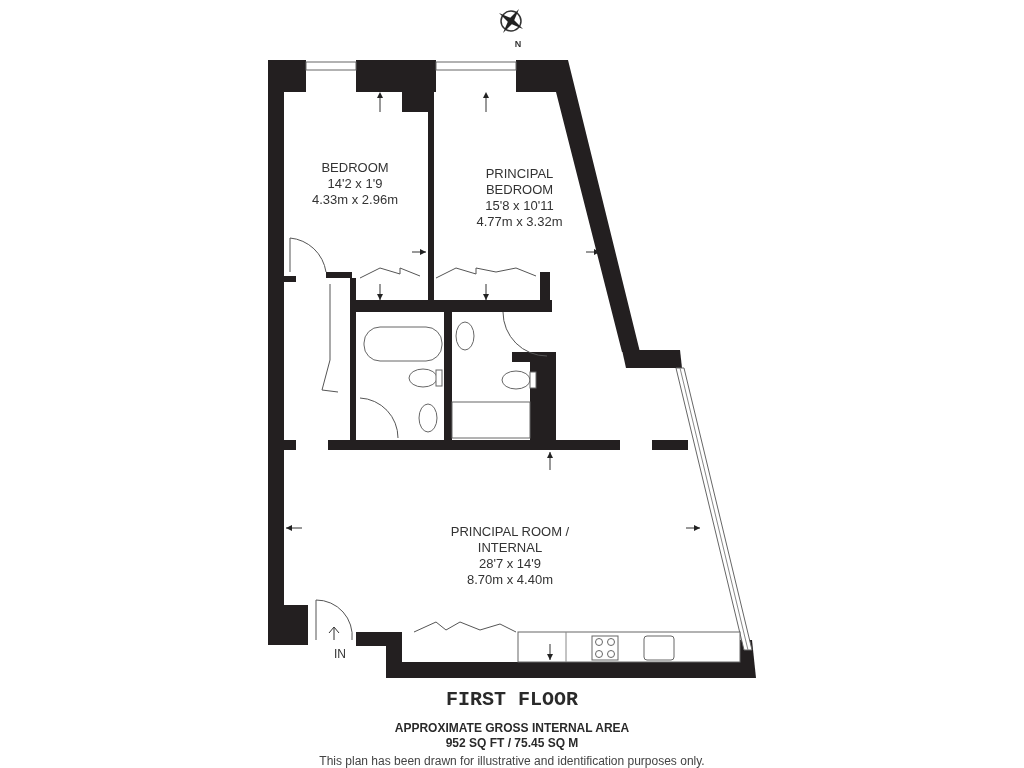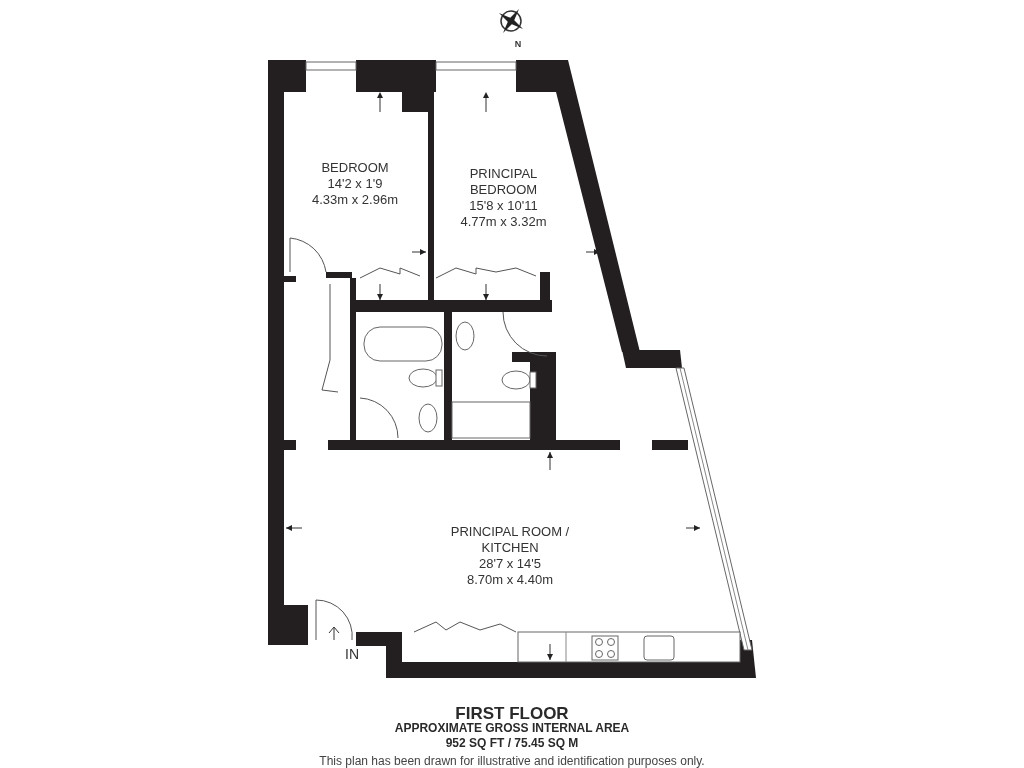--- a/index.html
+++ b/index.html
@@ -135,33 +135,33 @@
       <path class="arrowhead" d="M420,249 L426,252 L420,255 Z"></path>
   </g>
 </svg>
 
 <div class="label" style="left:300px; top:160px; width:110px;">
   <div>BEDROOM</div>
   <div>14'2 x 1'9</div>
   <div>4.33m x 2.96m</div>
 </div>
 
-<div class="label" style="left:446px; top:166px; width:115px;">
+<div class="label" style="left:462px; top:166px; width:115px;">
   <div>PRINCIPAL</div>
   <div>BEDROOM</div>
   <div>15'8 x 10'11</div>
   <div>4.77m x 3.32m</div>
 </div>
 
 <div class="label" style="left:430px; top:524px; width:160px;">
   <div>PRINCIPAL ROOM /</div>
-  <div>KITCHEN</div>
-  <div>28'7 x 14'5</div>
+  <div>INTERNAL</div>
+  <div>28'7 x 14'9</div>
   <div>8.70m x 4.40m</div>
 </div>
 
-<div class="label" style="left:340px; top:646px; width:24px; font-size:14px;">IN</div>
+<div class="label" style="left:328px; top:646px; width:24px; font-size:12px;">IN</div>
 <div class="label" style="left:512px; top:36px; width:12px; font-size:9px; font-weight:bold;">N</div>
 
-<div class="title" style="top:704px; font-size:17px;">FIRST FLOOR</div>
+<div class="title" style="top:688px; font-size:20px;font-family:Liberation Mono, monospace;">FIRST FLOOR</div>
 <div class="title" style="top:721px; font-size:12px;">APPROXIMATE GROSS INTERNAL AREA</div>
 <div class="title" style="top:736px; font-size:12px;">952 SQ FT / 75.45 SQ M</div>
 <div class="title" style="top:754px; font-size:12px; font-weight:normal; color:#444;">This plan has been drawn for illustrative and identification purposes only.</div>
 
 </body></html>

